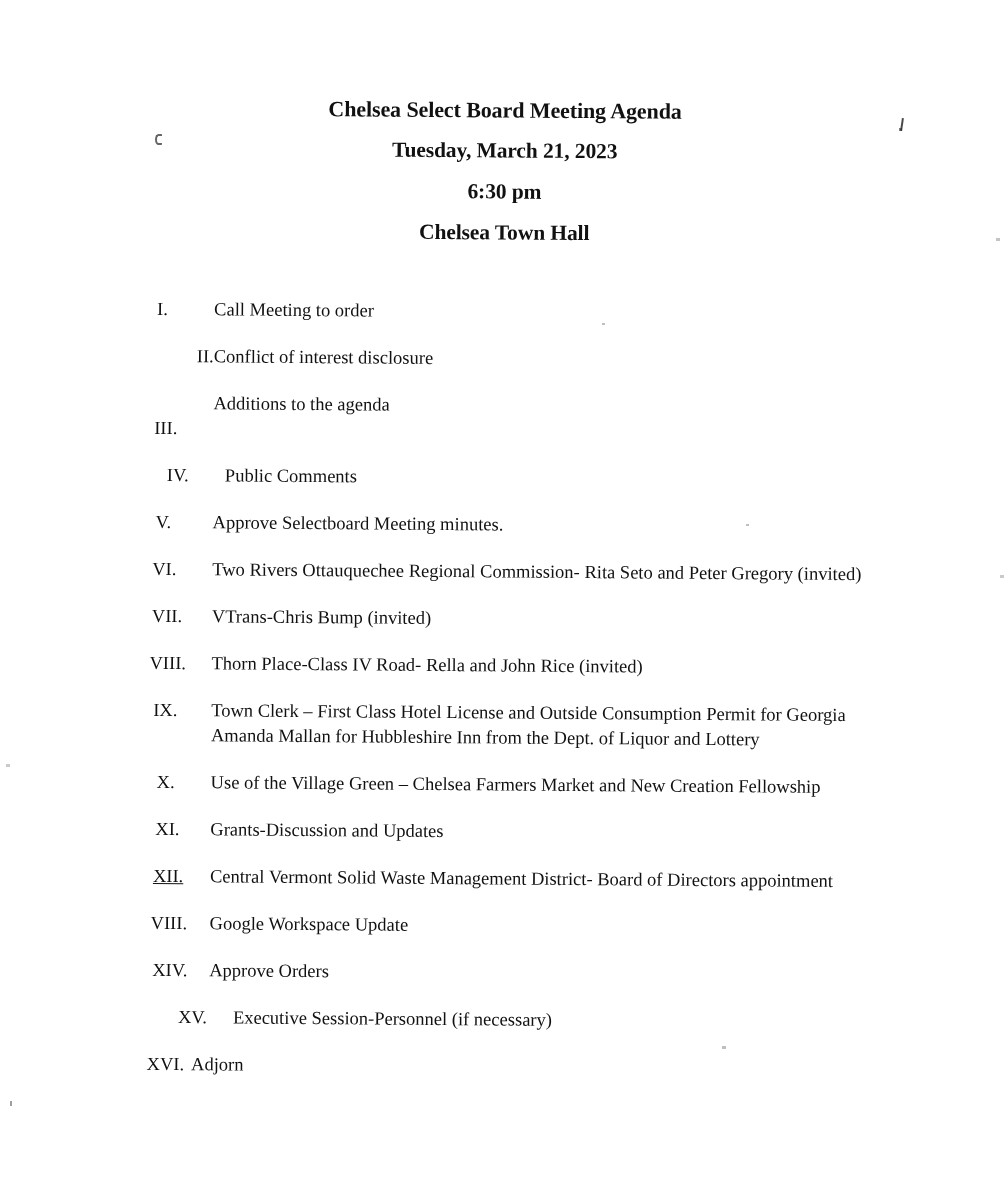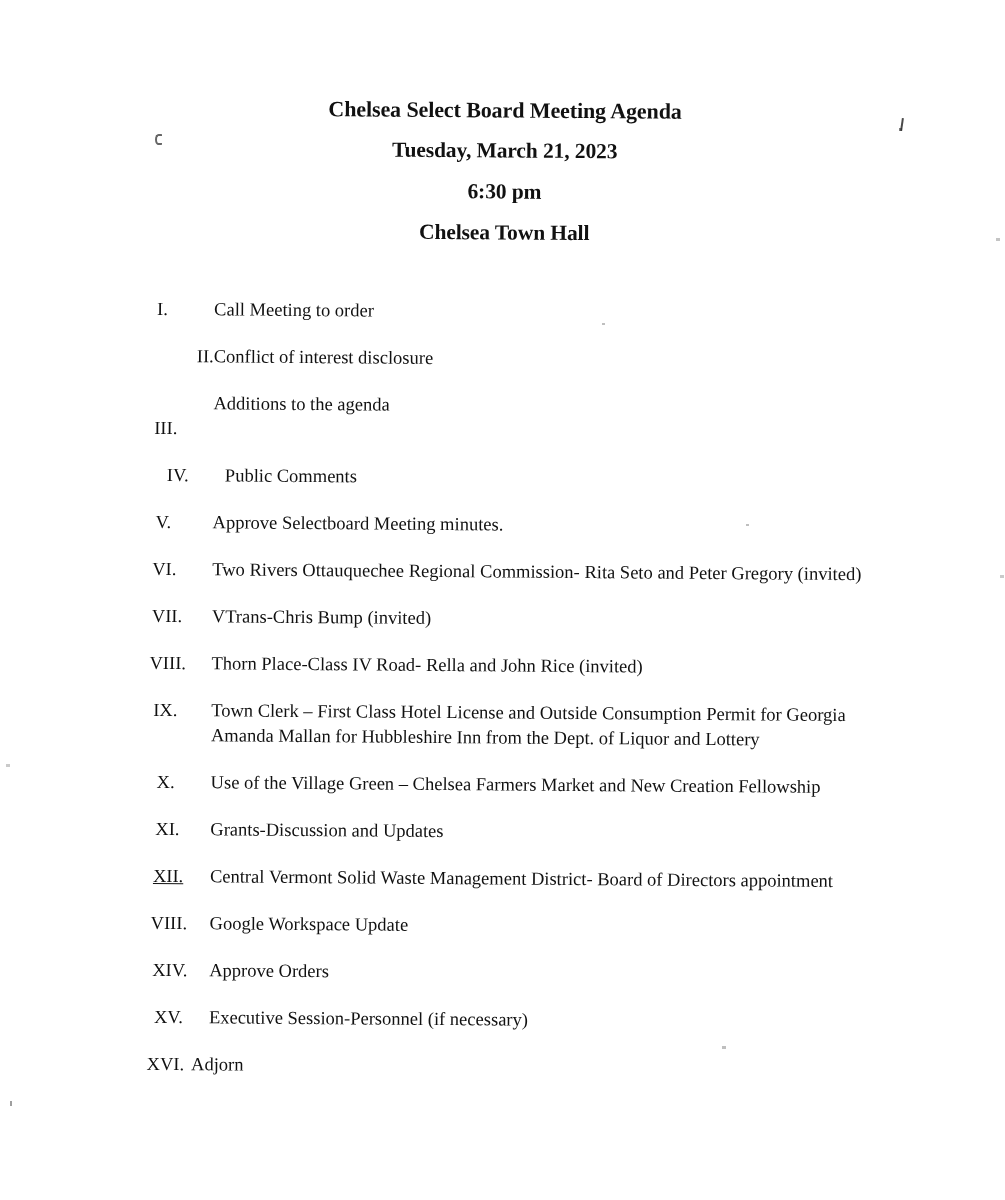--- a/index.html
+++ b/index.html
@@ -82,21 +82,21 @@
   .item.i5   .num { padding-left: 5px; }
   .item.i6   .num { padding-left: 2px; }
   .item.i7   .num { padding-left: 2px; font-family: Liberation Serif, serif; }
   .item.i8   .num { padding-left: 0px; }
   .item.i9   .num { padding-left: 4px; }
   .item.i10  .num { padding-left: 8px; }
   .item.i11  .num { padding-left: 7px; }
   .item.i12  .num { padding-left: 5px; text-decoration: underline; }
   .item.i13  .num { padding-left: 3px; }
   .item.i14  .num { padding-left: 5px; }
-  .item.i15  .num { padding-left: 7px; }
+  .item.i15  .num { padding-left: 7px; margin-left: 24px; }
 
   
   .item.multiline .txt { max-width: 700px; }
 
   
   .item.inline-item { margin-top: 2px; }
   .item.inline-item .num {
     width: auto;
     padding-left: 0px;
     padding-right: 7px;

